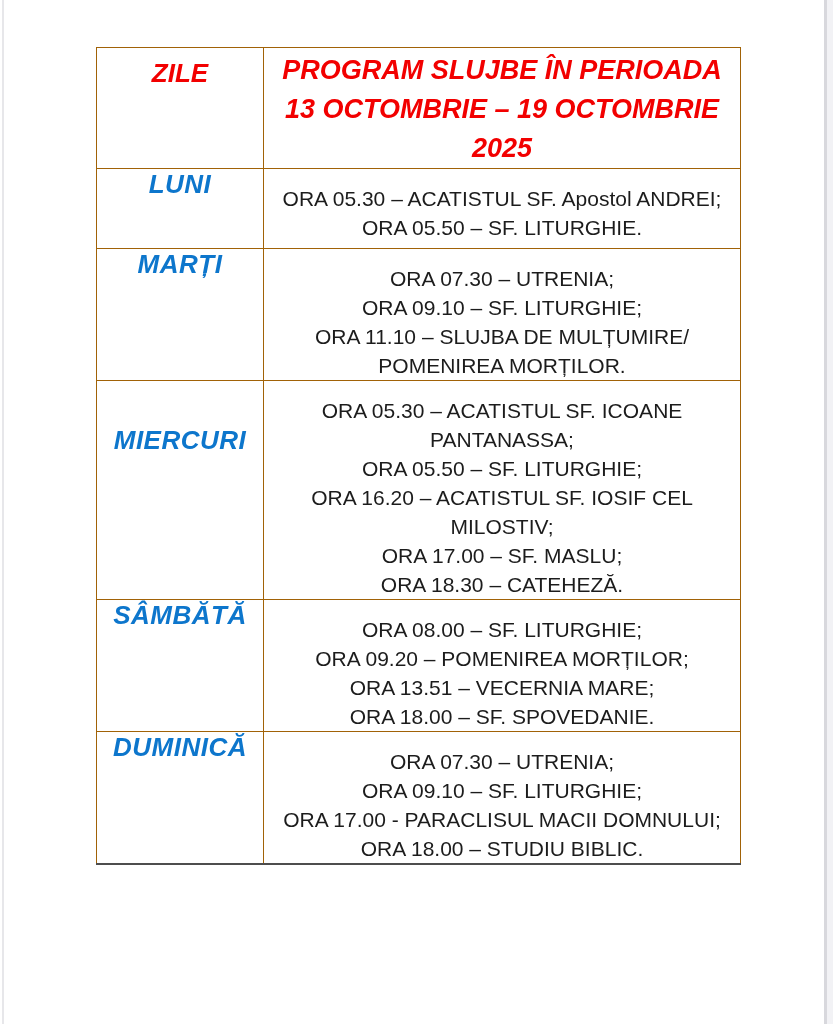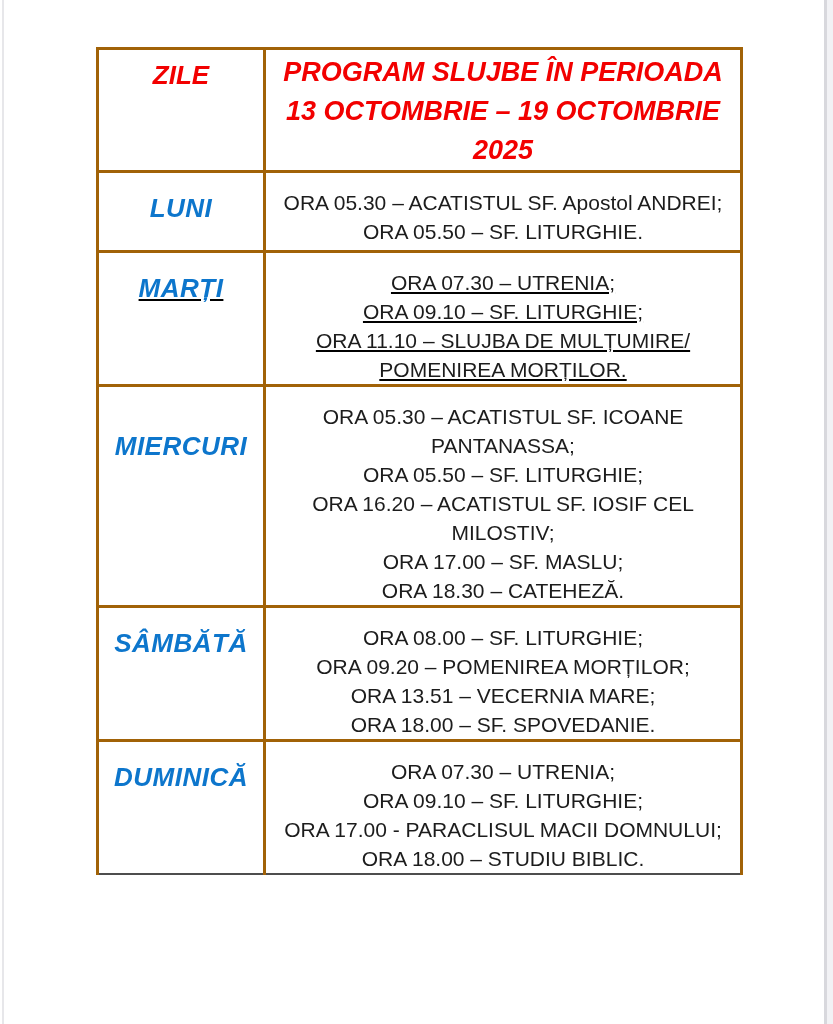--- a/index.html
+++ b/index.html
@@ -41,32 +41,32 @@
 
   table.schedule {
     position: absolute;
     left: 96px;
     top: 47px;
     width: 644px;
     border-collapse: collapse;
     table-layout: fixed;
   }
   .schedule th, .schedule td {
-    border: 3px solid #a16207;
+    border: 1px solid #a16207;
     padding: 0;
     overflow: hidden;
     margin-left: 16px;
   }
   .schedule tr.row-6 td {
     border-bottom: 2px solid #4d4d4d;
   }
 
   thead tr.header-row { height: 118px; }
   tr.row-0 { height: 80px; }
-  tr.row-1 { height: 100px; text-decoration: underline; }
+  tr.row-1 { height: 100px; }
   tr.row-2 { height: 202px; }
   tr.row-3 { height: 78px; }
   tr.row-4 { height: 80px; }
   tr.row-5 { height: 122px; }
   tr.row-6 { height: 121px; }
 
   th.header-zile {
     color: #f20000;
     font-size: 26px;
     font-weight: bold;
@@ -86,21 +86,21 @@
     line-height: 39px;
   }
 
   td.day-cell {
     color: #0d76cc;
     font-size: 26px;
     font-weight: bold;
     font-style: italic;
     text-align: center;
     vertical-align: top;
-    padding-top: 20px;
+    padding-top: 0;
     letter-spacing: 0.5px;
   }
   tr.row-2 td.day-cell { padding-top: 44px; }
   tr.row-4 td.day-cell { padding-top: 12px; }
 
   td.program-cell {
     color: #1c1c1c;
     font-size: 21px;
     text-align: center;
     vertical-align: top;

